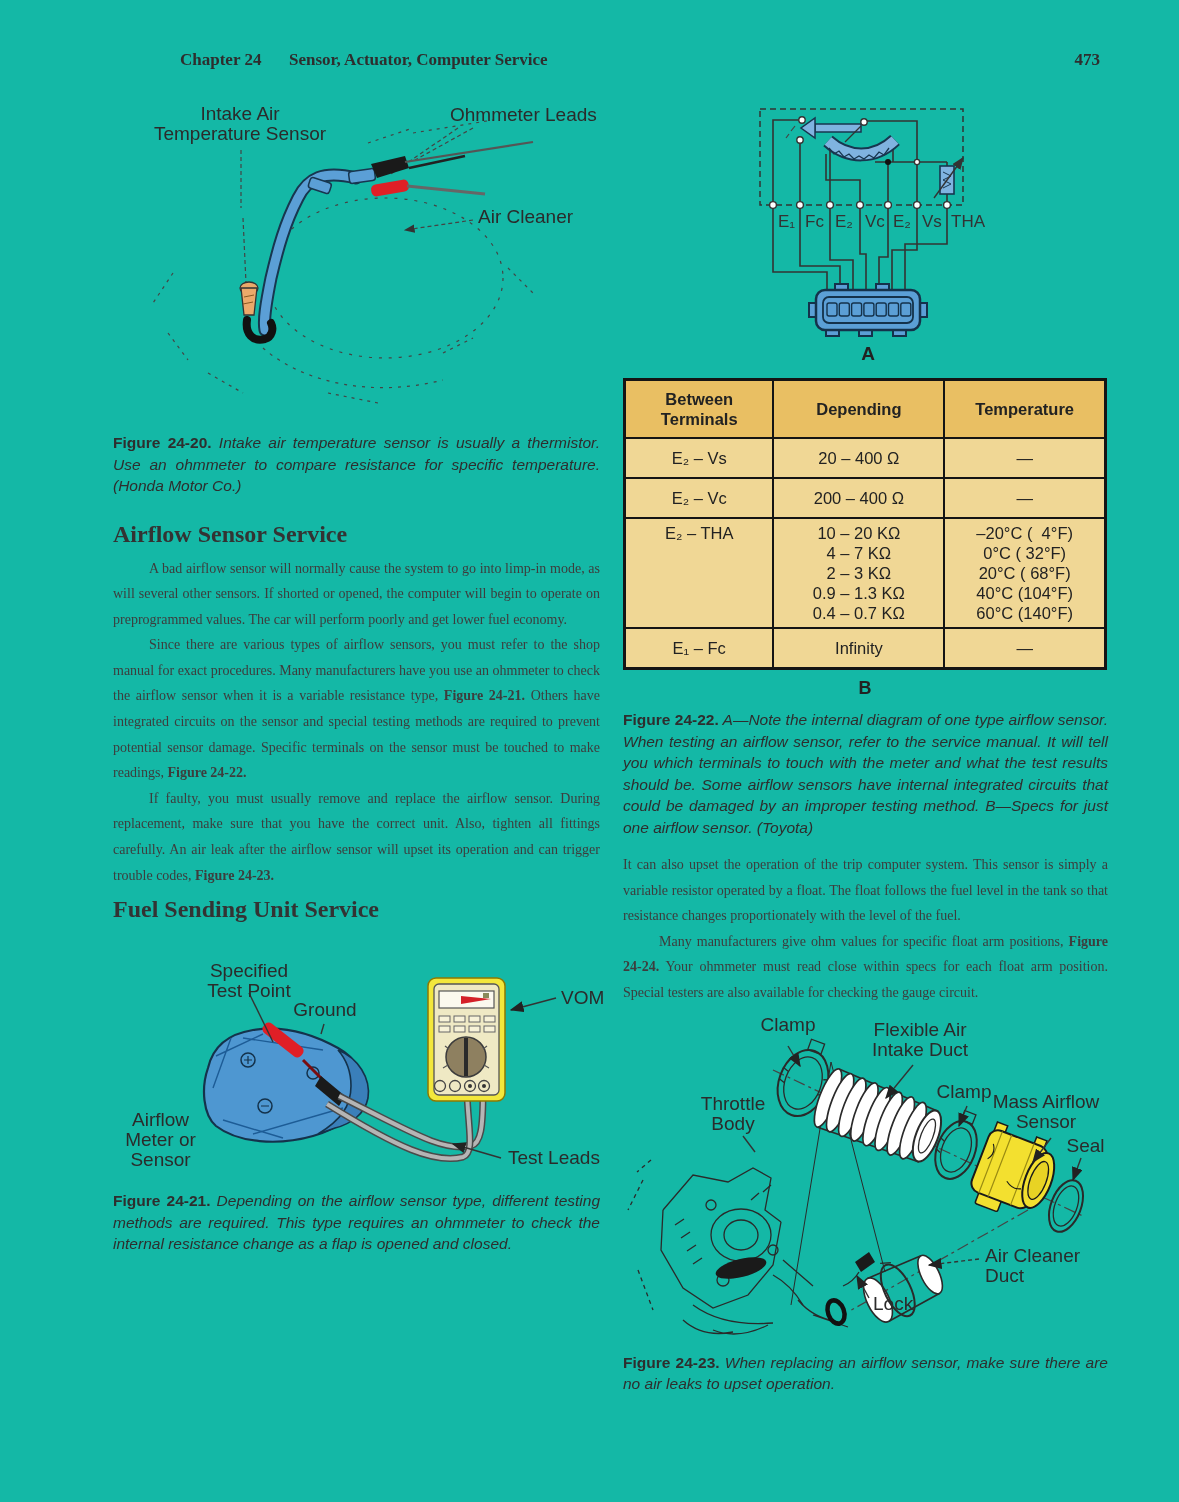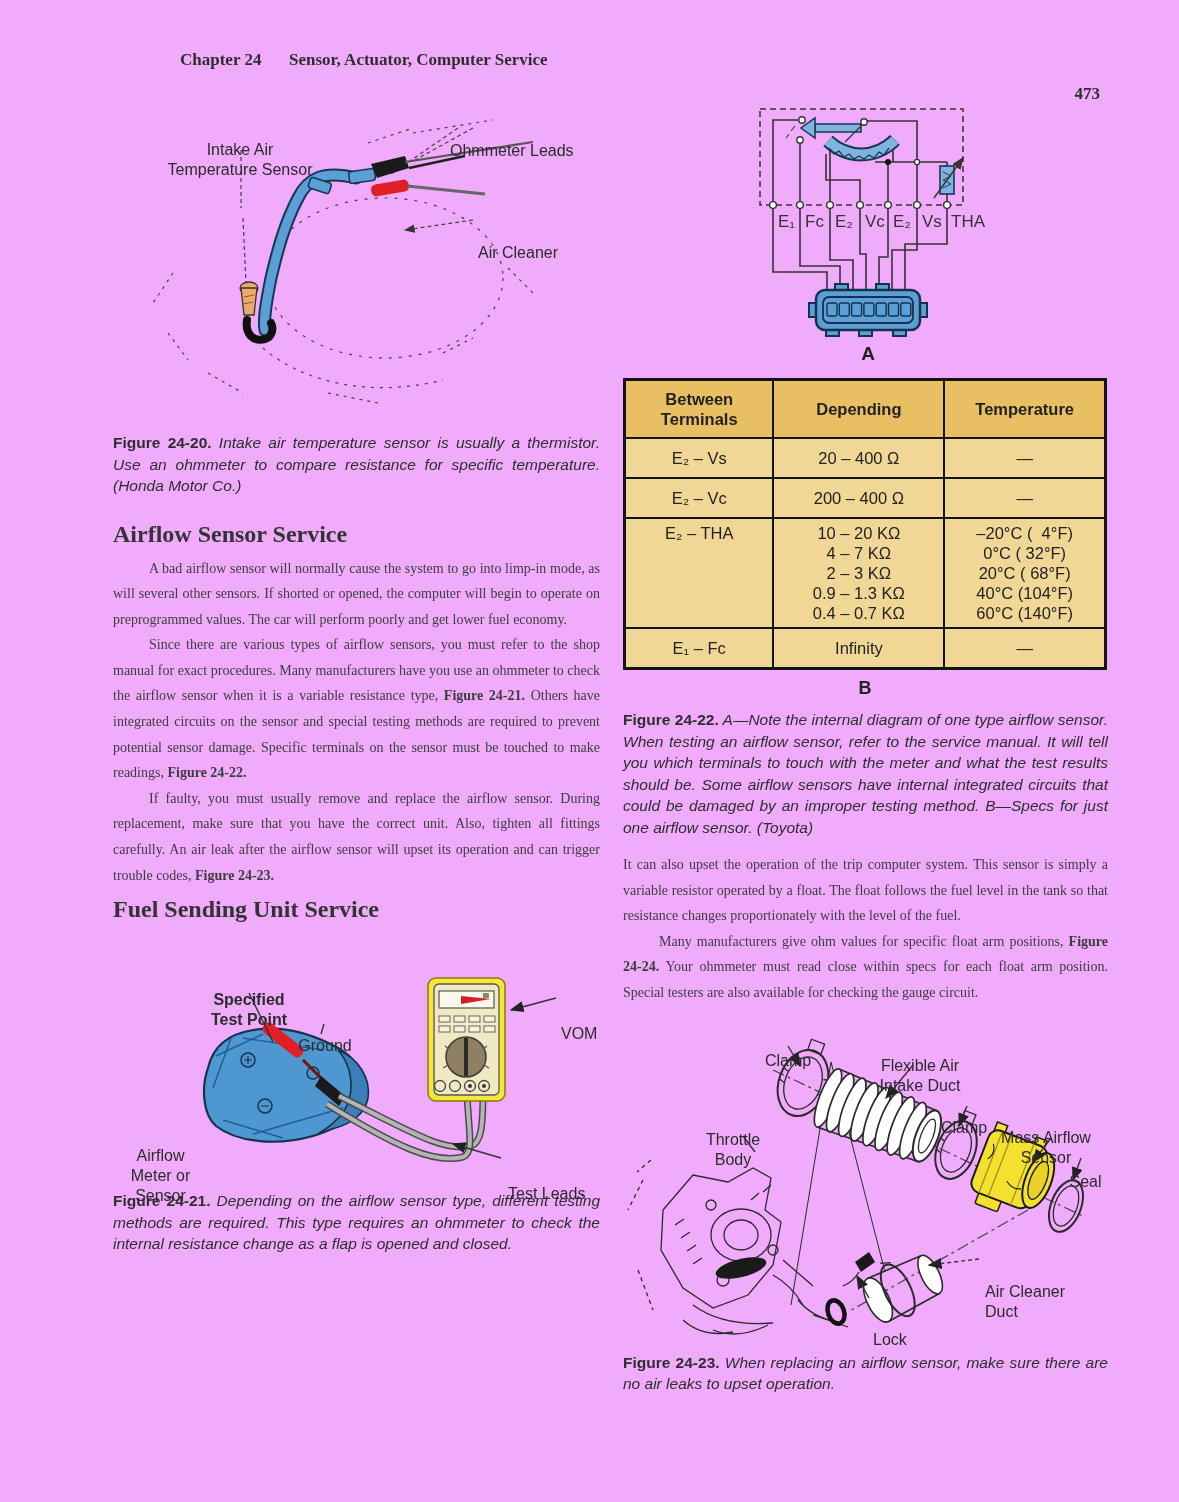--- a/index.html
+++ b/index.html
@@ -1,43 +1,43 @@
 <!DOCTYPE html>
 <html><head>
 <meta charset="utf-8">
 <style>
   html,body{margin:0;padding:0;background:#888;}
-  .page{position:relative;width:1179px;height:1502px;background:#f0abfc;overflow:hidden;
+  .page{position:relative;width:1179px;height:1502px;background:#14b8a6;overflow:hidden;
         font-family:"Liberation Serif",serif;color:#3d3d3d;}
   
   .runhead{position:absolute;top:50px;left:0;width:1179px;height:24px;
            font-family:"Liberation Serif",serif;font-weight:bold;font-size:17px;color:#2e2e2e;}
   .rh-chapter{position:absolute;left:180px;top:0;}
   .rh-title{position:absolute;left:289px;top:0;}
-  .rh-page{position:absolute;left:1030px;top:0;width:70px;text-align:right;margin-top:34px;}
+  .rh-page{position:absolute;left:1030px;top:0;width:70px;text-align:right;}
   
   .col{position:absolute;top:0;}
   .col-left{left:113px;width:487px;}
   .col-right{left:623px;width:485px;}
   
   .bodytext{font-size:14px;line-height:25.6px;text-align:justify;color:#3d3d3d;margin:0;}
   .ind{text-indent:36px;}
   .b{font-weight:bold;}
   h2.head{font-family:"Liberation Serif",serif;font-weight:bold;color:#333;
           font-size:24px;line-height:30px;margin:0;}
   
   .caption{font-family:"Liberation Sans",sans-serif;font-size:15.5px;line-height:21.5px;
            text-align:justify;color:#2e2e2e;margin:0;}
   .caption .lead{font-weight:bold;font-style:normal;}
   .caption .cbody{font-style:italic;}
   
   .fig{position:relative;}
   .fig svg{position:absolute;left:0;top:0;}
-  .flabel{position:absolute;font-family:"Liberation Sans",sans-serif;font-size:16px;
-          line-height:20px;color:#2b2b2b;white-space:pre-line;text-align:center;margin-top:36px;}
+  .flabel{position:absolute;font-family:"Liberation Sans",sans-serif;font-size:19px;
+          line-height:20px;color:#2b2b2b;white-space:pre-line;text-align:center;}
   .flabel.left{text-align:left;}
   .sublabel{font-family:"Liberation Sans",sans-serif;font-weight:bold;font-size:18px;
             color:#222;text-align:center;margin:0;}
   
   table.spec{border-collapse:collapse;border:3px solid #141414;width:484px;
              font-family:"Liberation Sans",sans-serif;color:#222;}
   table.spec th,table.spec td{border:2px solid #141414;font-size:16.5px;line-height:20px;
              text-align:center;padding:4px 4px;}
   table.spec th{background:#e9bf63;font-weight:bold;white-space:pre-line;height:48px;}
   table.spec td{background:#f0d795;}
@@ -191,21 +191,21 @@
           </g>
           <circle cx="357" cy="148" r="2" fill="#333"></circle>
             <circle cx="371" cy="148" r="2" fill="#333"></circle>
         </g>
 
         <path d="M136,55 L160,104" class="w" style="stroke-width:1.4px;"></path>
         <path d="M211,86 L208,96" class="w" style="stroke-width:1.4px;"></path>
         <path d="M443,60 L398,72" class="w" style="stroke-width:1.4px;" marker-end="url(#ah21)"></path>
         <path d="M388,220 L340,206" class="w" style="stroke-width:1.4px;" marker-end="url(#ah21)"></path>
       </svg>
-      <div class="flabel" style="left:66px;top:16px;width:140px;font-weight:bold;">Specified
+      <div class="flabel" style="left:66px;top:23px;width:140px;">Specified
 Test Point</div>
       <div class="flabel" style="left:162px;top:62px;width:100px;">Ground</div>
       <div class="flabel left" style="left:448px;top:50px;">VOM</div>
       <div class="flabel" style="left:0px;top:172px;width:95px;">Airflow
 Meter or
 Sensor</div>
       <div class="flabel left" style="left:395px;top:210px;">Test Leads</div>
     </div>
 
     <p class="caption" style="margin-top:10px;">

